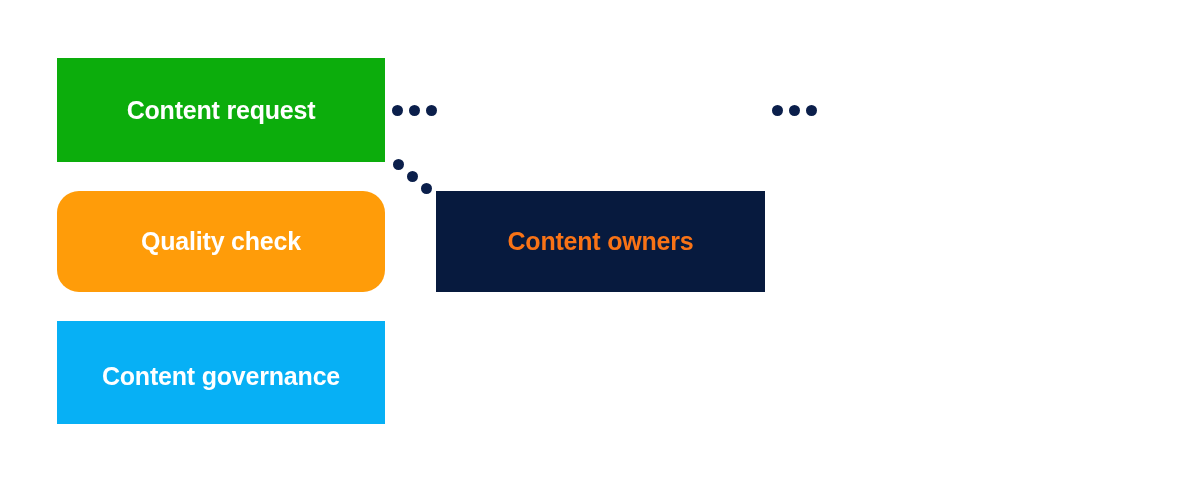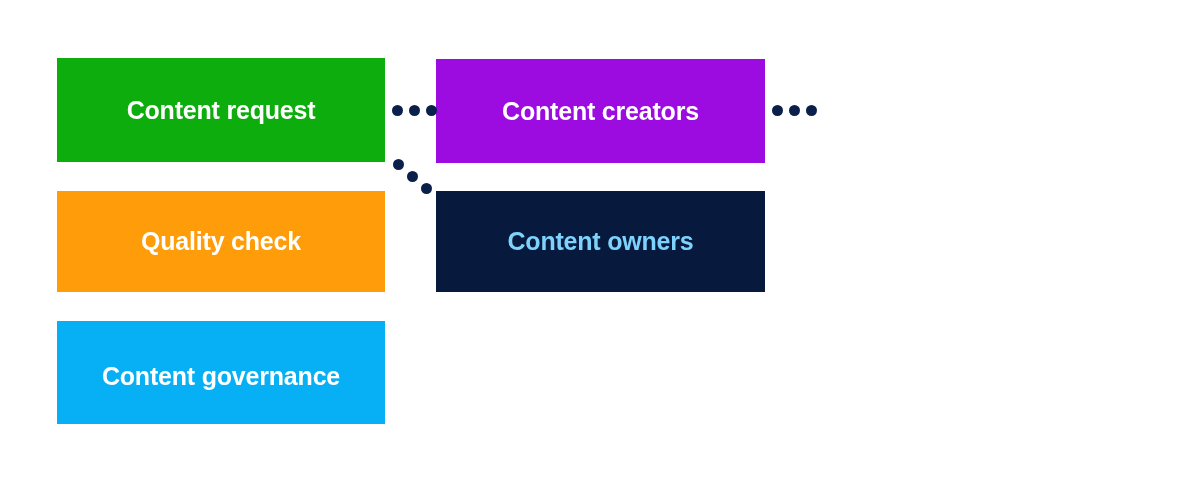--- a/index.html
+++ b/index.html
@@ -47,28 +47,25 @@
     background: #0b1f4b;
   }
 </style>
 </head>
 <body>
 
 <div id="diagram-canvas" style="width: 1200px; height: 482px; background: rgb(255, 255, 255);">
     <div class="node-box" style="left: 57px; top: 58px; width: 328px; height: 104px; background: rgb(12, 173, 12);">
       <span class="node-label" style="color: rgb(255, 255, 255);">Content request</span>
     </div>
-    <div class="node-box" style="left: 436px; top: 59px; width: 329px; height: 104px; background: rgb(156, 12, 224);">
-      <span class="node-label" style="color: rgb(255, 255, 255);">Content creators</span>
-    </div>
-    <div class="node-box" style="left: 57px; top: 191px; width: 328px; height: 101px; background: rgb(255, 156, 9);">
+    <div class="node-box" style="left: 57px; top: 191px; width: 328px; height: 101px; background: rgb(255, 156, 9); border-radius: 22px;">
       <span class="node-label" style="color: rgb(255, 255, 255);">Quality check</span>
     </div>
     <div class="node-box" style="left: 436px; top: 191px; width: 329px; height: 101px; background: rgb(7, 26, 62);">
-      <span class="node-label" style="color: #7dd3fc;">Content owners</span>
+      <span class="node-label" style="color: #f97316;">Content owners</span>
     </div>
     <div class="node-box" style="left: 57px; top: 321px; width: 328px; height: 103px; background: rgb(7, 176, 245);">
       <span class="node-label" style="color: rgb(255, 255, 255); margin-top: 7px;">Content governance</span>
     </div>
     <div class="connector" style="left: 0px; top: 0px; width: 1200px; height: 482px;">
       <span class="connector-dot" style="left: 392px; top: 105px; background: rgb(11, 31, 75);"></span>
       <span class="connector-dot" style="left: 409px; top: 105px; background: rgb(11, 31, 75);"></span>
       <span class="connector-dot" style="left: 426px; top: 105px; background: rgb(11, 31, 75);"></span>
     </div>
     <div class="connector" style="left: 0px; top: 0px; width: 1200px; height: 482px;">

